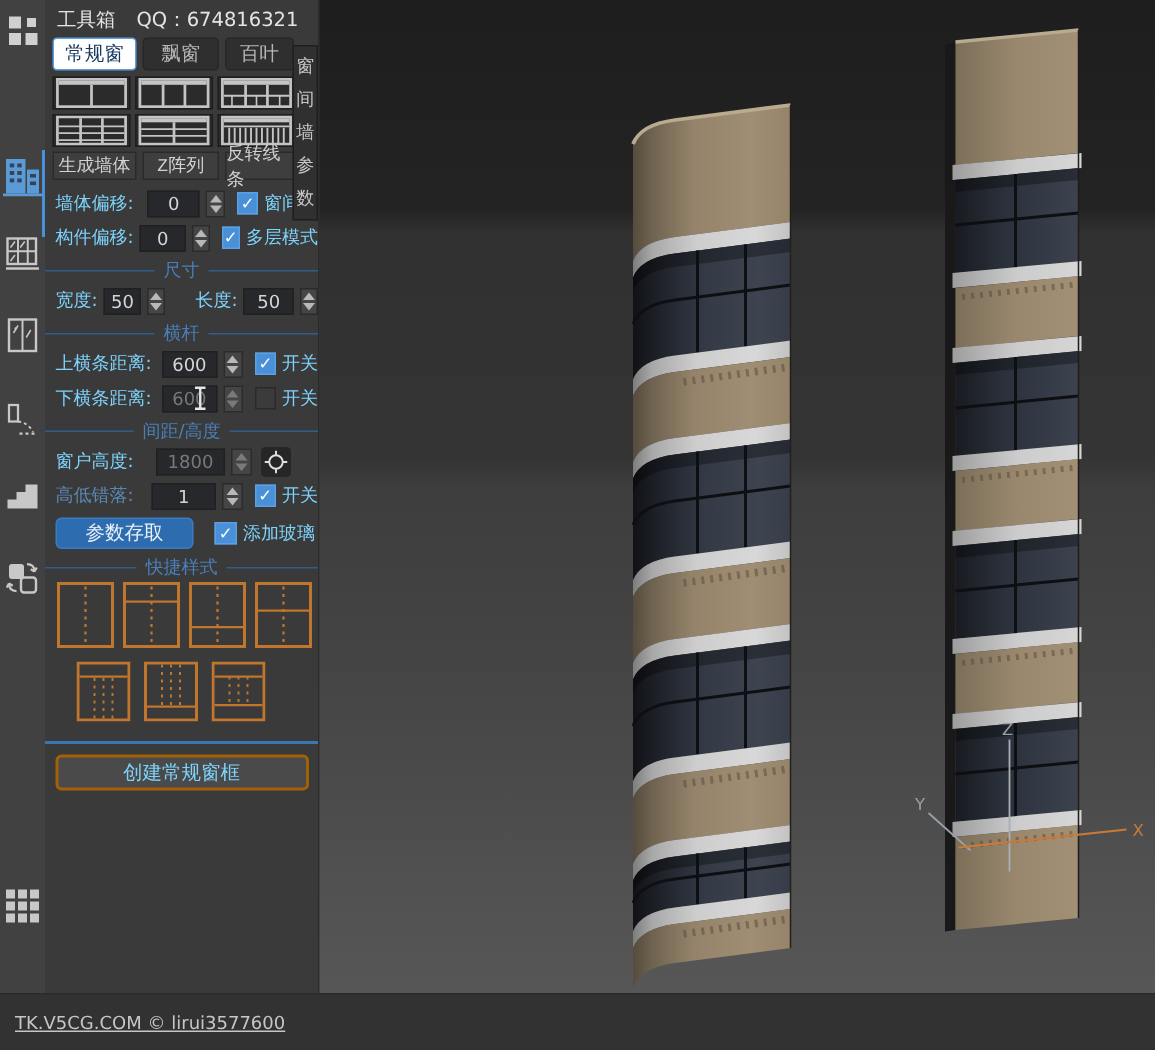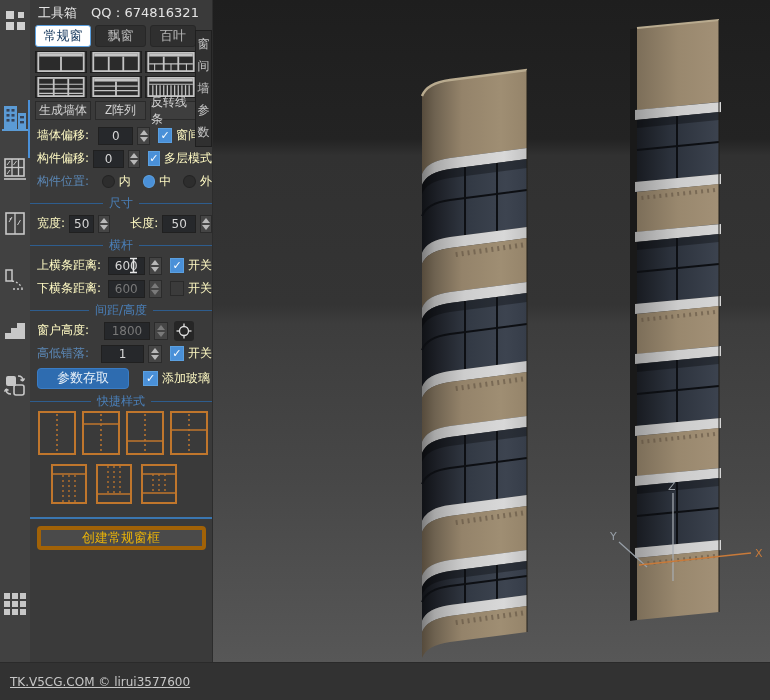--- a/index.html
+++ b/index.html
@@ -31,21 +31,21 @@
                   gap:3px; padding-left:5px; margin-top:4px; width:170px; }
   .preview-btn { background:#2b2b2b; border:1px solid #1e1e1e; display:flex; align-items:center;
                  justify-content:center; cursor:pointer; }
 
   .gen-row { display:flex; gap:4px; padding-left:5px; margin-top:3px; height:19px;font-family:Liberation Mono, monospace; }
   .gen-btn { height:19px; display:flex; align-items:center; justify-content:center; font-size:12px;
              background:#3e3e3e; border:1px solid #2a2a2a; color:#d2d2d2; cursor:pointer; }
   .gen-btn.w1{width:56px}.gen-btn.w2{width:51px}.gen-btn.w3{width:46px}
 
   .row { display:flex; align-items:center; height:23px; padding-left:7px; gap:4px; }
-  .lbl { color:#fef9c3; white-space:nowrap; }
+  .lbl { color:#7dd3fc; white-space:nowrap; }
   .lbl.blue { color:#5b87b5; }
   .lbl.w63{width:63px}.lbl.w70{width:72px}.lbl.w32{width:32px}
   .field { height:18px; background:#26282b; border:1px solid #202020; color:#d5d5d5;
            display:flex; align-items:center; justify-content:center; font-size:12px; }
   .field.dim { color:#787878; }
   .f38{width:38px}.f30{width:30px}.f40{width:40px}.f44{width:46px}
 
   .spin { width:14px; height:18px; background:#454545; border:1px solid #2b2b2b;
           display:inline-flex; flex-direction:column; align-items:center; justify-content:center;
           gap:2px; cursor:pointer; }
@@ -71,21 +71,21 @@
   .store-btn { width:92px; height:21px; margin-left:7px; background:#2e6cb0; border:1px solid #3a7cc4;
                border-radius:4px; color:#e8f0f8; font-size:13px; display:flex; align-items:center;
                justify-content:center; cursor:pointer; }
 
   .quick-row1 { display:flex; gap:6px; padding-left:8px; margin-top:3px; }
   .quick-row2 { display:flex; gap:9px; justify-content:center; margin-top:6px; padding-right:14px; }
   .quick-btn { background:transparent; border:none; padding:0; cursor:pointer; display:block; }
 
   .blue-line { height:2px; background:#3a76b0; margin:10px 0 0 0; }
   .create-btn { width:169px; height:24px; margin:7px auto 0 auto; background:#4a4a4a;
-                border:4px solid #a16207; border-radius:4px; color:#eab308; font-size:13px;
+                border:2px solid #a16207; border-radius:4px; color:#7dd3fc; font-size:13px;
                 display:flex; align-items:center; justify-content:center; cursor:pointer; }
 
   .cursor-ibeam { position:absolute; left:98px; top:257px; pointer-events:none; }
 
   .pick-btn { width:20px; height:20px; background:#262626; border-radius:3px; display:flex;
               align-items:center; justify-content:center; cursor:pointer; margin-left:2px; }
 
   
   .viewport { position:absolute; left:213px; top:0; width:557px; height:662px;
     background:linear-gradient(180deg,#1e1e1e 0%,#232323 21%,#313131 23.5%,#343434 46%,
@@ -306,29 +306,20 @@
       <span class="lbl w63">构件偏移:</span>
       <span class="field f38">0</span>
       <span class="spin">
           <i class="up"></i>
           <i class="dn"></i>
         </span>
       <span class="cb checked"></span>
       <span class="lbl">多层模式</span>
     </div>
 
-    <div class="row">
-      <span class="lbl blue w63">构件位置:</span>
-      <span class="radio"></span>
-      <span class="lbl">内</span>
-      <span class="radio sel" style="margin-left:8px"></span>
-      <span class="lbl">中</span>
-      <span class="radio" style="margin-left:8px"></span>
-      <span class="lbl">外</span>
-    </div>
 
     <div class="sec-header">
       <span class="ln"></span>
         <span>尺寸</span>
         <span class="ln"></span>
     </div>
 
     <div class="row">
       <span class="lbl w32">宽度:</span>
       <span class="field f30">50</span>

